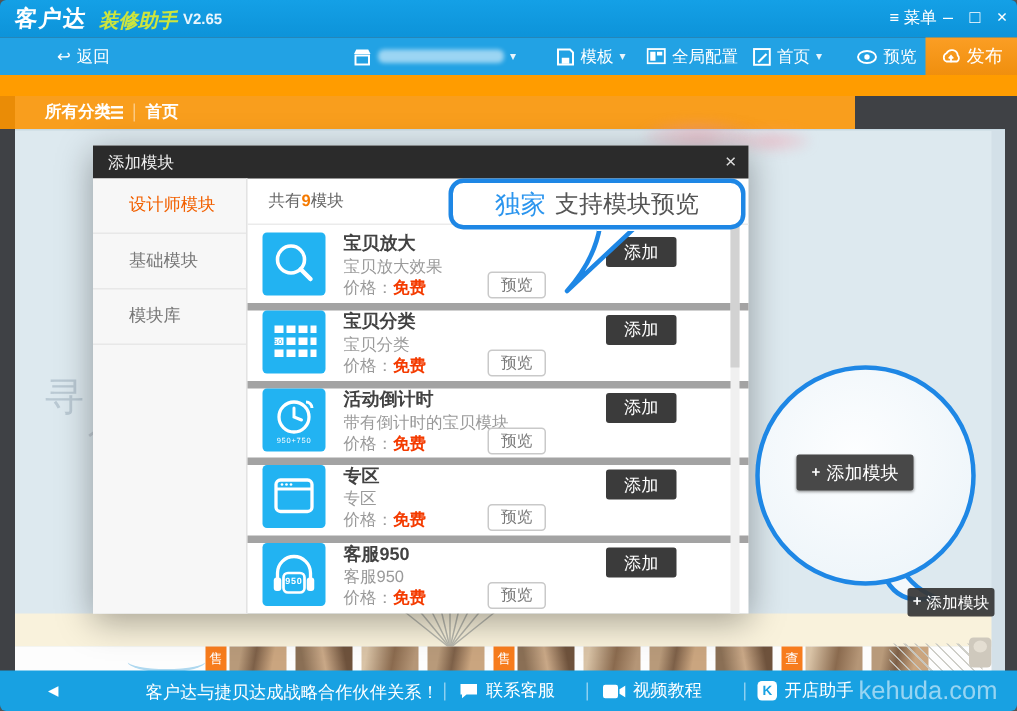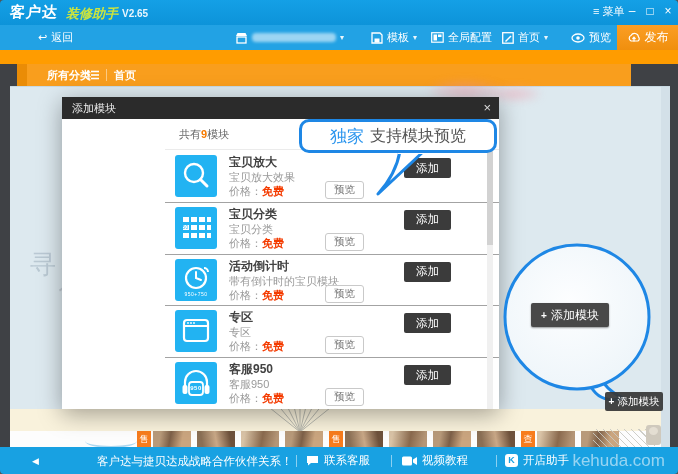--- a/index.html
+++ b/index.html
@@ -15,21 +15,21 @@
   .winBtn{top:4px;color:#fff;font-size:12px;width:16px;text-align:center;cursor:pointer;}
   
   .toolbar{left:0;top:25px;width:678px;height:25px;background:#22a2e4;}
   .tbItem{position:absolute;top:0;height:25px;display:flex;align-items:center;gap:4px;color:#fff;font-size:11px;cursor:pointer;}
   .chev{font-size:8px;opacity:.9;}
   .blurAccount{width:84px;height:9px;background:rgba(255,255,255,.55);border-radius:4px;filter:blur(1.5px);}
   .publish{left:617px;top:0;width:61px;height:25px;background:linear-gradient(#fb9e24,#f08f0e);
            display:flex;align-items:center;justify-content:center;gap:4px;color:#fff;font-size:12px;cursor:pointer;}
   
   .band1{left:0;top:50px;width:678px;height:14px;background:#ff9c00;}
-  .tabrow{left:0;top:64px;width:614px;height:22px;background:#f99e1d;margin-left:17px;}
+  .tabrow{left:0;top:64px;width:570px;height:22px;background:#f99e1d;}
   .tabrow .edge{position:absolute;left:0;top:0;width:10px;height:22px;background:#ea8c06;}
   .tab{position:absolute;top:0;height:22px;line-height:22px;color:#fff;font-size:11px;font-weight:bold;cursor:pointer;}
   .tabDivider{position:absolute;left:89px;top:5px;width:1px;height:12px;background:rgba(255,255,255,.45);}
   
   .canvas{left:10px;top:86px;width:660px;height:361px;background:#dde9ef;border-top:1px solid #c8d9e2;}
   .watermark{left:20px;top:160px;color:#b4c4cf;font-size:26px;letter-spacing:6px;opacity:.85;}
   .wmStroke{left:48px;top:198px;width:16px;height:2px;background:#c2ccd4;transform:rotate(-35deg);}
   .pinkBlob{border-radius:50%;filter:blur(4px);background:radial-gradient(rgba(240,150,165,.5),rgba(240,150,165,0));}
   .editTb{left:552px;top:-3px;height:15px;background:rgba(72,72,72,.92);display:flex;align-items:center;
           gap:5px;padding:0 5px;color:#fff;font-size:10px;}
@@ -51,21 +51,21 @@
   .modal{left:62px;top:97px;width:437px;height:312px;background:#fff;box-shadow:0 5px 22px rgba(0,0,0,.35);}
   .mHeader{left:0;top:0;width:437px;height:22px;background:#2b2b2b;}
   .mTitle{left:10px;top:4px;color:#eee;font-size:11px;}
   .mClose{right:8px;top:3px;color:#ddd;font-size:13px;cursor:pointer;position:absolute;}
   .mSidebar{left:0;top:22px;width:103px;height:290px;background:#f7f7f7;border-right:1px solid #e3e3e3;box-sizing:border-box;}
   .sItem{height:36px;line-height:36px;padding-left:24px;font-size:11.5px;color:#777;border-bottom:1px solid #e8e8e8;cursor:pointer;}
   .sItem.active{color:#f26000;}
   .mList{left:103px;top:22px;width:334px;height:290px;}
   .lHeader{left:0;top:0;width:334px;height:31px;line-height:31px;border-bottom:1px solid #ebebeb;font-size:11px;color:#666;padding-left:14px;box-sizing:border-box;}
   .lHeader b{color:#f57a00;}
-  .mRow{position:absolute;left:0;width:334px;height:51.8px;border-bottom:1px solid #a3a3a3;}
+  .mRow{position:absolute;left:0;width:334px;height:51.8px;border-bottom:5px solid #a3a3a3;}
   .rIcon{position:absolute;left:10px;top:5px;width:42px;height:42px;background:#22b3f2;border-radius:3px;}
   .rTitle{position:absolute;left:64px;top:4px;font-size:12px;font-weight:bold;color:#424242;}
   .rSub{position:absolute;left:64px;top:20px;font-size:11px;color:#9a9a9a;}
   .rPrice{position:absolute;left:64px;top:34px;font-size:11px;color:#9a9a9a;}
   .rPrice b{color:#f43b00;}
   .rPreview{position:absolute;left:160px;top:31px;border:1px solid #c9c9c9;border-radius:3px;color:#777;
             font-size:10.5px;padding:1px 8px;background:#fff;cursor:pointer;}
   .rAdd{position:absolute;right:48px;top:8px;background:#3b3b3b;color:#fff;font-size:11.5px;padding:2.5px 12px;
         border-radius:2px;cursor:pointer;}
   .mScroll{position:absolute;right:6px;top:31px;width:6px;height:259px;background:#f0f0f0;}
@@ -218,20 +218,25 @@
     <div class="abs swoosh"></div>
     <div class="abs hatch"></div>
     <div class="abs figure"></div>
     <div class="abs pageScroll"></div>
   </div>
 
   <div class="abs modal">
     <div class="abs mHeader">
       <div class="abs mTitle">添加模块</div>
       <div class="mClose">×</div>
+    </div>
+    <div class="abs mSidebar">
+      <div class="sItem active">设计师模块</div>
+      <div class="sItem">基础模块</div>
+      <div class="sItem">模块库</div>
     </div>
     <div class="abs mList">
       <div class="abs lHeader">
         <span>共有</span><b>9</b><span>模块</span>
       </div>
 
       <div class="mRow" style="top:31px;">
         <div class="rIcon">
           <svg width="42" height="42" viewBox="0 0 42 42">
             <circle cx="19" cy="18" r="9" fill="none" stroke="#fff" stroke-width="2.4"></circle>

